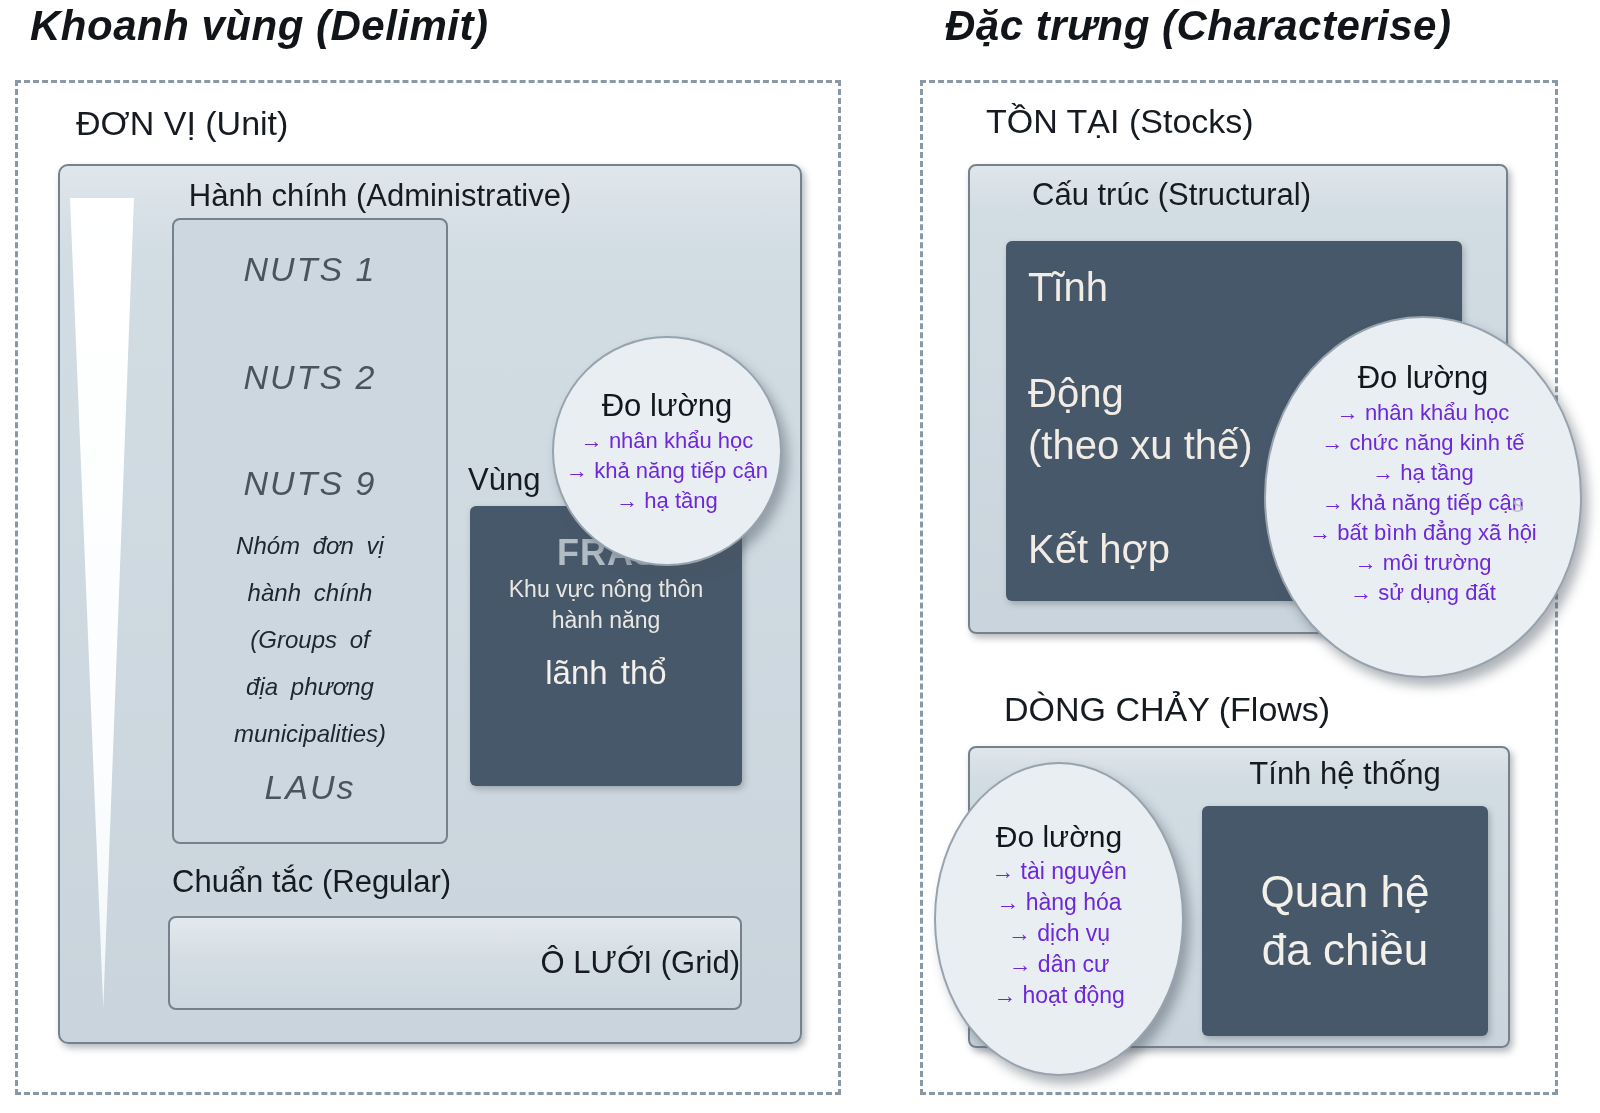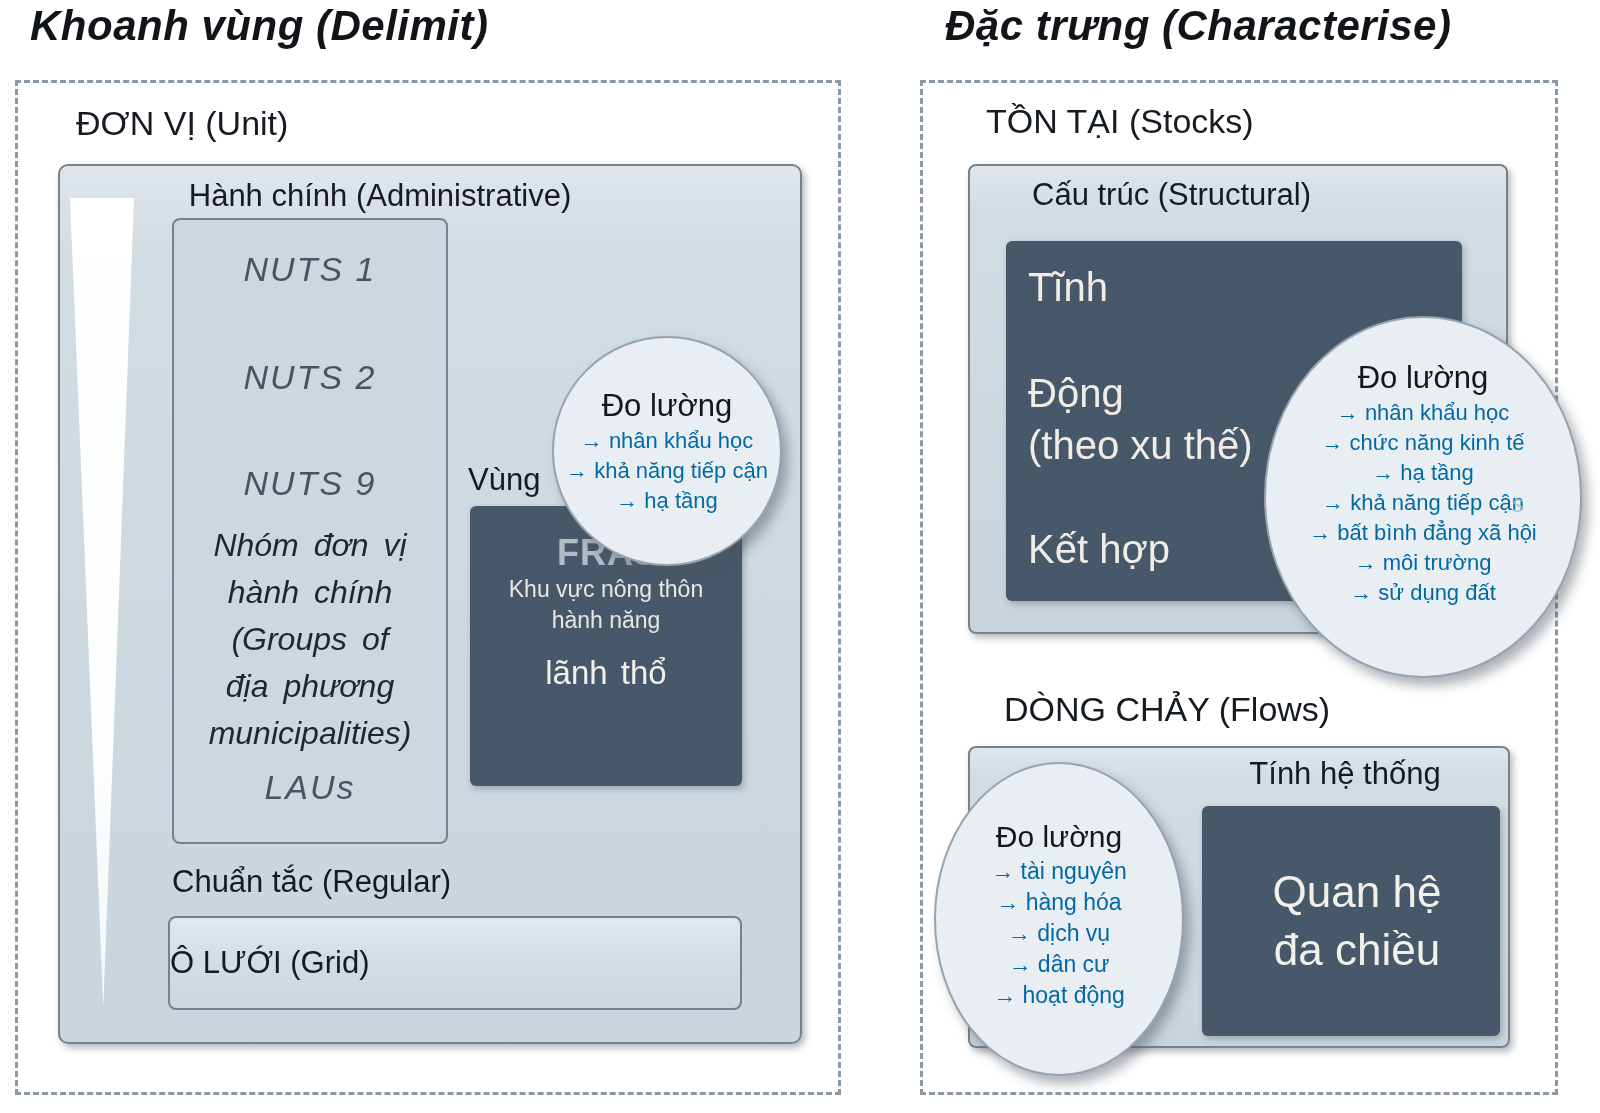--- a/index.html
+++ b/index.html
@@ -40,40 +40,40 @@
   .darkbox{
     background:var(--dark-box);border-radius:6px;z-index:2;
     box-shadow:2px 3px 6px rgba(70,80,90,0.35);
   }
   .measure-circle{
     background:var(--circle-fill);border:2px solid var(--circle-border);border-radius:50%;
     box-shadow:6px 8px 12px rgba(75,85,95,0.45);z-index:7;
     display:flex;flex-direction:column;align-items:center;text-align:center;
   }
   .measure-title{font-size:31px;color:#12171c;line-height:40px;white-space:nowrap;}
-  .measure-item{font-size:22px;color:#0369a1;line-height:30px;white-space:nowrap;text-align:right;}
+  .measure-item{font-size:22px;color:#6d28d9;line-height:30px;white-space:nowrap;text-align:right;}
   .nuts-item{
     position:absolute;width:100%;text-align:center;font-size:34px;
     color:var(--text-gray);letter-spacing:2px;white-space:nowrap;
   }
-  .groups-line{display:block;font-size:32px;line-height:47px;color:#1e262e;word-spacing:6px;}
+  .groups-line{display:block;font-size:24px;line-height:47px;color:#1e262e;word-spacing:6px;}
   .wedge{
     background:linear-gradient(180deg,#ffffff 0%,#fbfdfe 70%,rgba(251,253,254,0.85) 100%);
     clip-path:polygon(0 0,100% 0,52% 100%);z-index:3;
   }
   .fras-box{ text-align:center; }
   .fras-title{margin-top:26px;font-size:36px;font-weight:bold;letter-spacing:1px;color:var(--fras-title-color);}
   .fras-sub{display:block;font-size:23px;line-height:31px;color:#eae7e2;}
   .fras-body{display:block;font-size:33px;line-height:46px;color:#f3efe9;word-spacing:4px;}
-  .grid-box{display:flex;align-items:center;justify-content:flex-start;
+  .grid-box{display:flex;align-items:center;justify-content:flex-end;
     background:linear-gradient(180deg,#e3e9ed 0%,#d4dde4 45%,#cbd6de 100%);
     border:2px solid var(--panel-border);border-radius:8px;z-index:2;}
   .grid-box span{font-size:31px;color:var(--text-dark);}
   .struct-item{position:absolute;left:22px;font-size:40px;color:var(--dark-box-text);white-space:nowrap;}
-  .relations-box{display:flex;flex-direction:column;align-items:center;justify-content:center;padding-left:12px;}
+  .relations-box{display:flex;flex-direction:column;align-items:center;justify-content:center;}
   .relations-line{font-size:44px;line-height:58px;color:#f3efe9;white-space:nowrap;}
   .artifact-s{position:absolute;right:56px;top:172px;font-size:24px;font-style:italic;color:#b3bdc6;opacity:0.85;}
   .center-text{text-align:center;}
 </style>
 </head>
 <body>
 
 <div class="canvas">
 
   <div class="abs panel-title" style="left:30px;top:2px;">Khoanh vùng (Delimit)</div>

